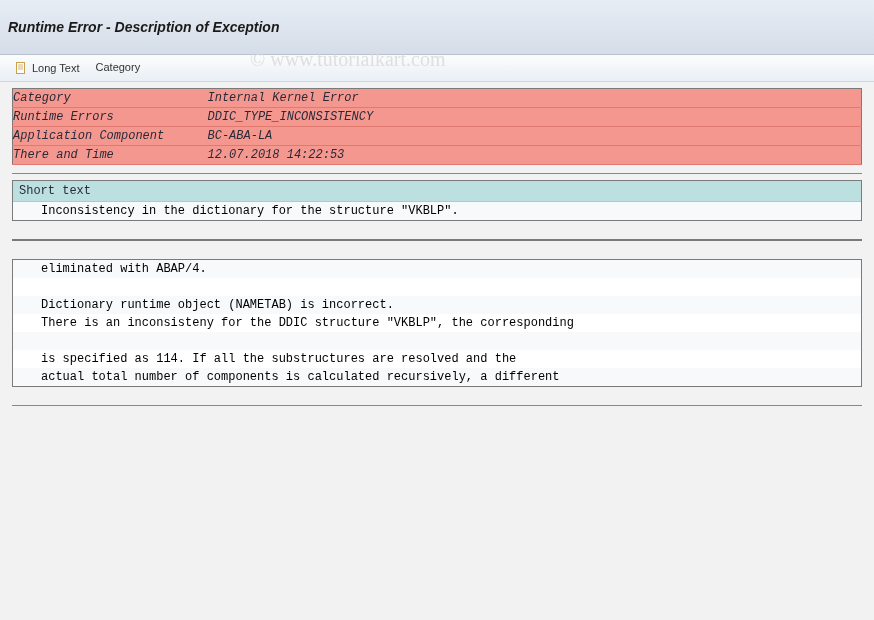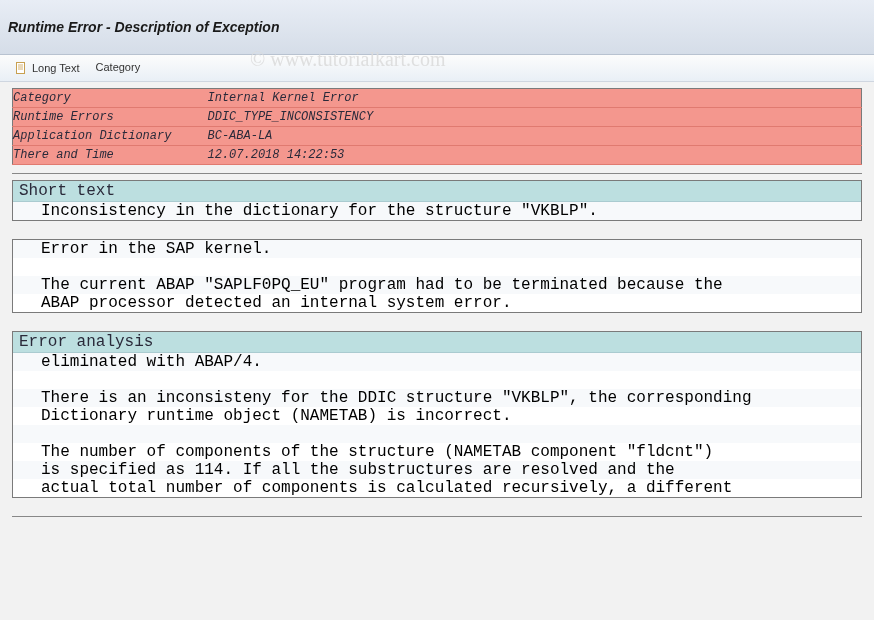--- a/index.html
+++ b/index.html
@@ -67,21 +67,21 @@
     hr.sep {
       border: none;
       border-top: 1px solid #888;
       margin: 4px 0 6px 0;
     }
     .section {
       background: #fff;
       border: 1px solid #7a7a7a;
       margin-bottom: 18px;
       font-family: "Courier New", monospace;
-      font-size: 16px;
+      font-size: 12px;
       line-height: 18px;
     }
     .section-header {
       background: #bcdfe0;
       color: #2a2a3a;
       padding: 1px 6px;
       border-bottom: 1px solid #aacbd0;
     }
     .section-body {
       padding: 0;
@@ -135,56 +135,48 @@
     <tbody id="summary-body">
         <tr>
           <td class="label">Category</td>
           <td>Internal Kernel Error</td>
         </tr>
         <tr>
           <td class="label">Runtime Errors</td>
           <td>DDIC_TYPE_INCONSISTENCY</td>
         </tr>
         <tr>
-          <td class="label">Application Dictionary</td>
+          <td class="label">Application Component</td>
           <td>BC-ABA-LA</td>
         </tr>
         <tr>
           <td class="label">There and Time</td>
           <td>12.07.2018 14:22:53</td>
         </tr>
       </tbody>
   </table>
 
   <hr class="sep">
 
   <div id="sections-container">
       <div class="section">
         <div class="section-header">Short text</div>
         <div class="section-body">
           <div class="section-row">Inconsistency in the dictionary for the structure "VKBLP".</div>
         </div>
       </div>
       <div class="section">
-        <div class="section-body">
-          <div class="section-row">Error in the SAP kernel.</div>
-          <div class="section-row blank">&nbsp;</div>
-          <div class="section-row">The current ABAP "SAPLF0PQ_EU" program had to be terminated because the</div>
-          <div class="section-row">ABAP processor detected an internal system error.</div>
-        </div>
       </div>
       <div class="section">
-        <div class="section-header">Error analysis</div>
         <div class="section-body">
           <div class="section-row">eliminated with ABAP/4.</div>
           <div class="section-row blank">&nbsp;</div>
+          <div class="section-row">Dictionary runtime object (NAMETAB) is incorrect.</div>
           <div class="section-row">There is an inconsisteny for the DDIC structure "VKBLP", the corresponding</div>
-          <div class="section-row">Dictionary runtime object (NAMETAB) is incorrect.</div>
           <div class="section-row blank">&nbsp;</div>
-          <div class="section-row">The number of components of the structure (NAMETAB component "fldcnt")</div>
           <div class="section-row">is specified as 114. If all the substructures are resolved and the</div>
           <div class="section-row">actual total number of components is calculated recursively, a different</div>
         </div>
       </div>
     </div>
 
   <hr class="sep">
 </div>
 
 <div class="watermark">© www.tutorialkart.com</div>

